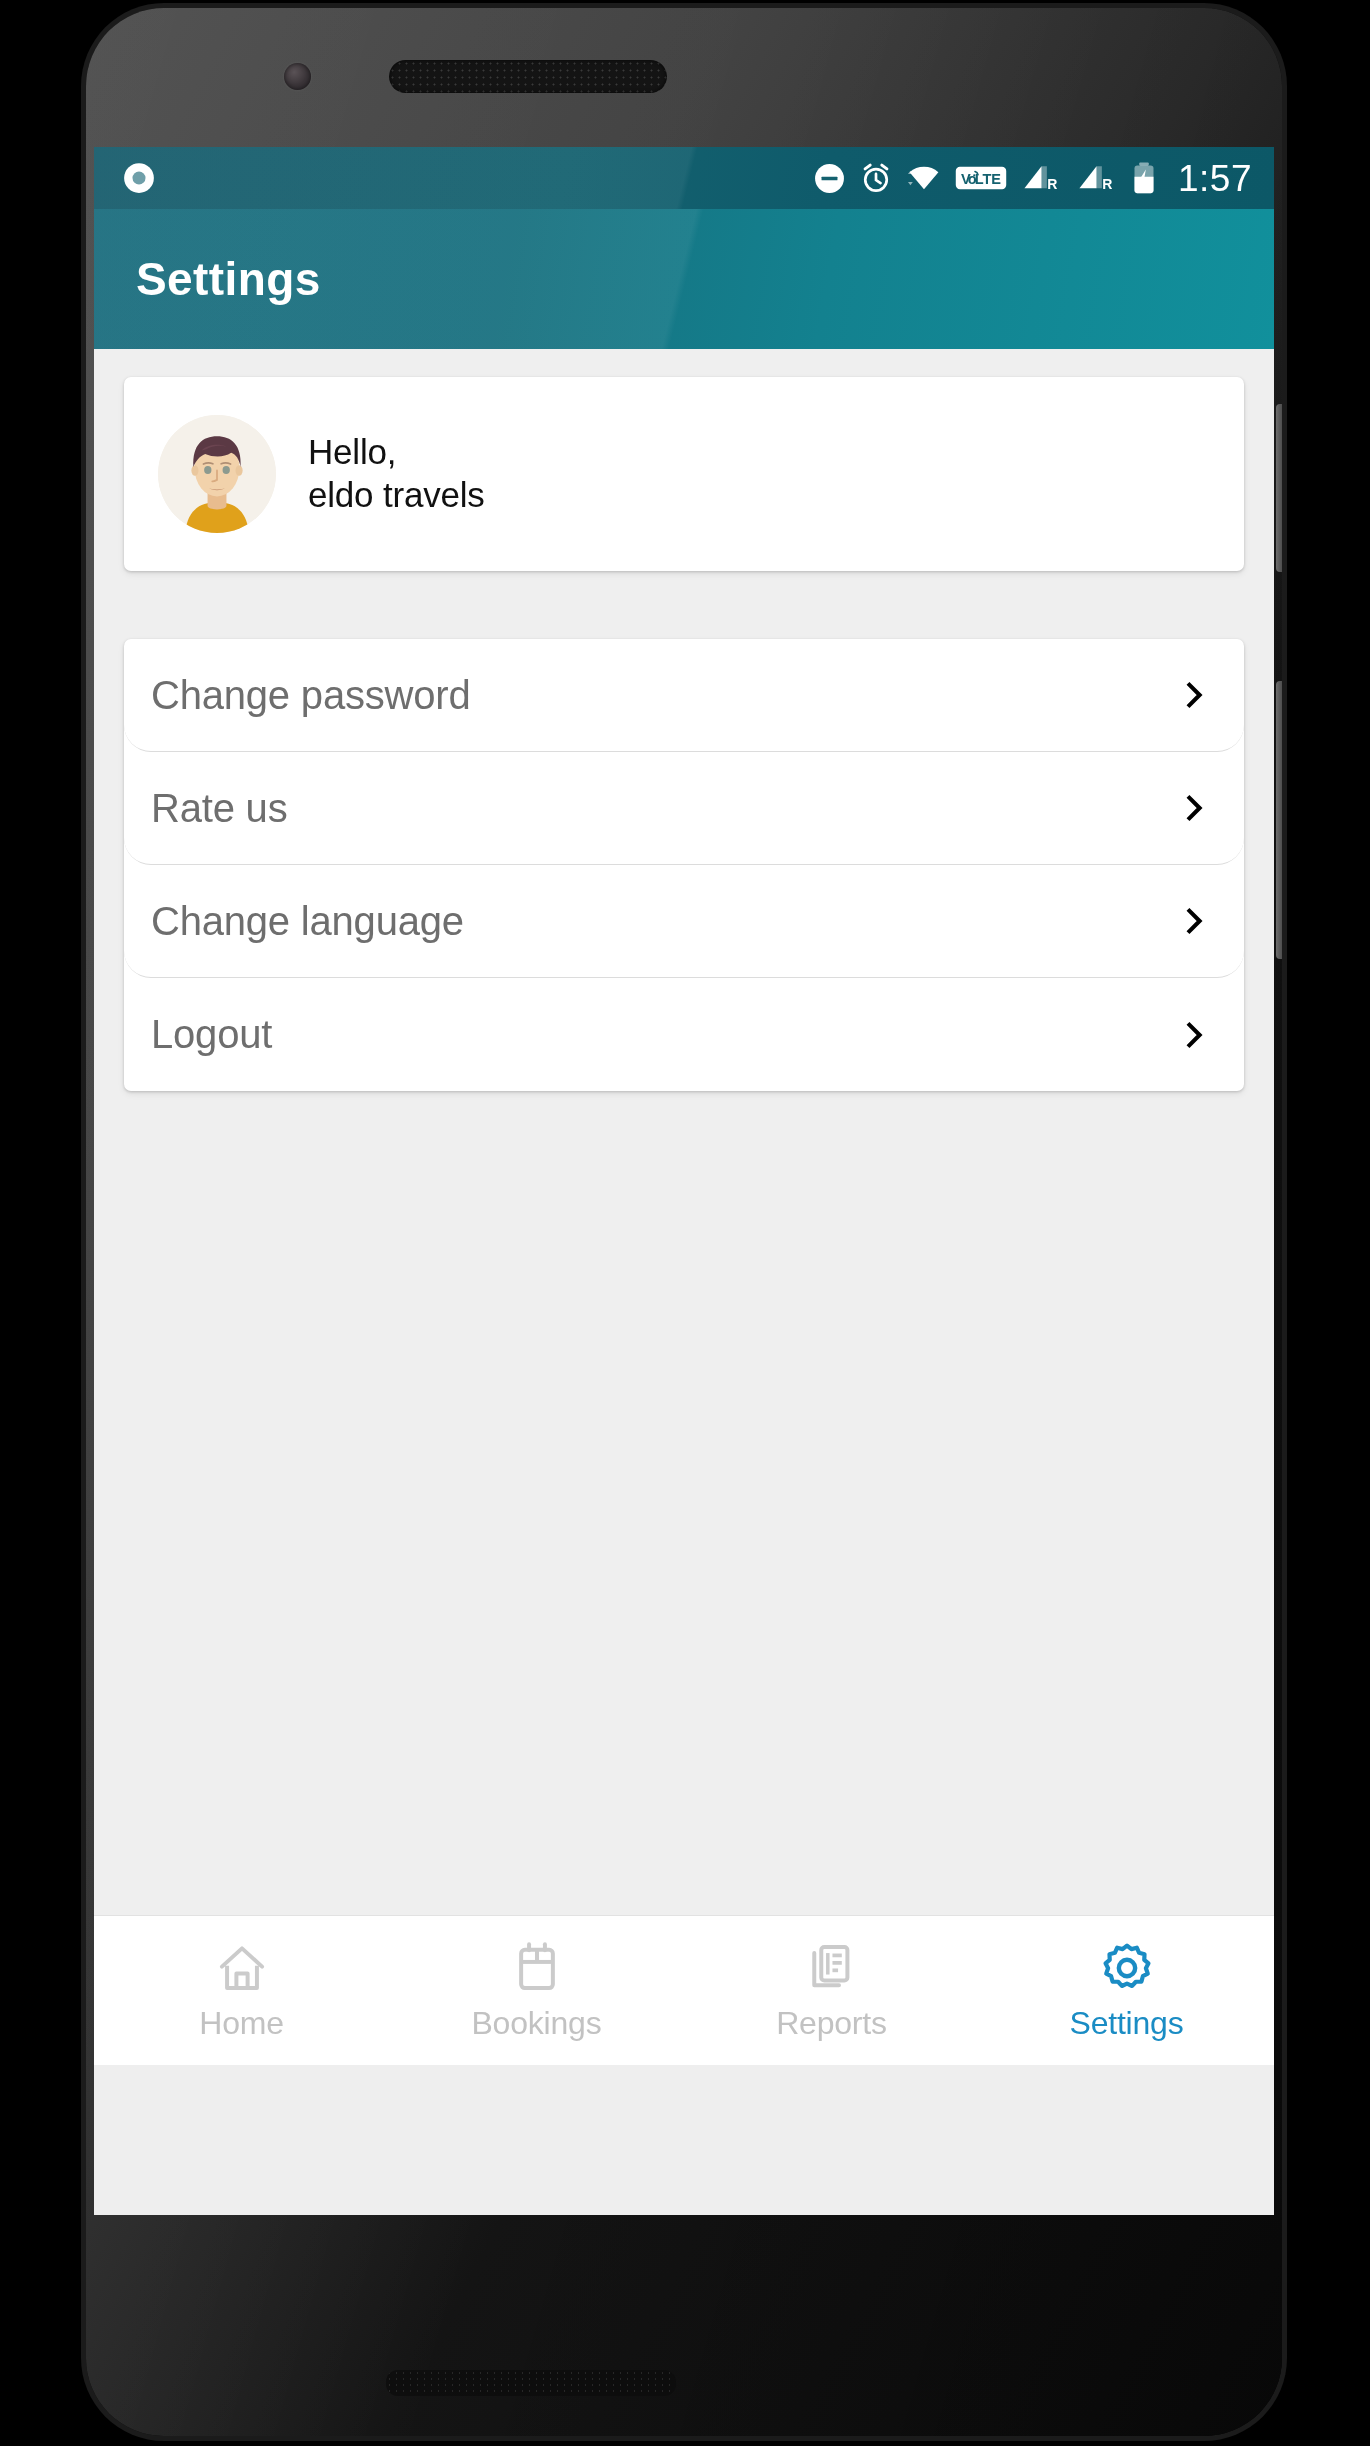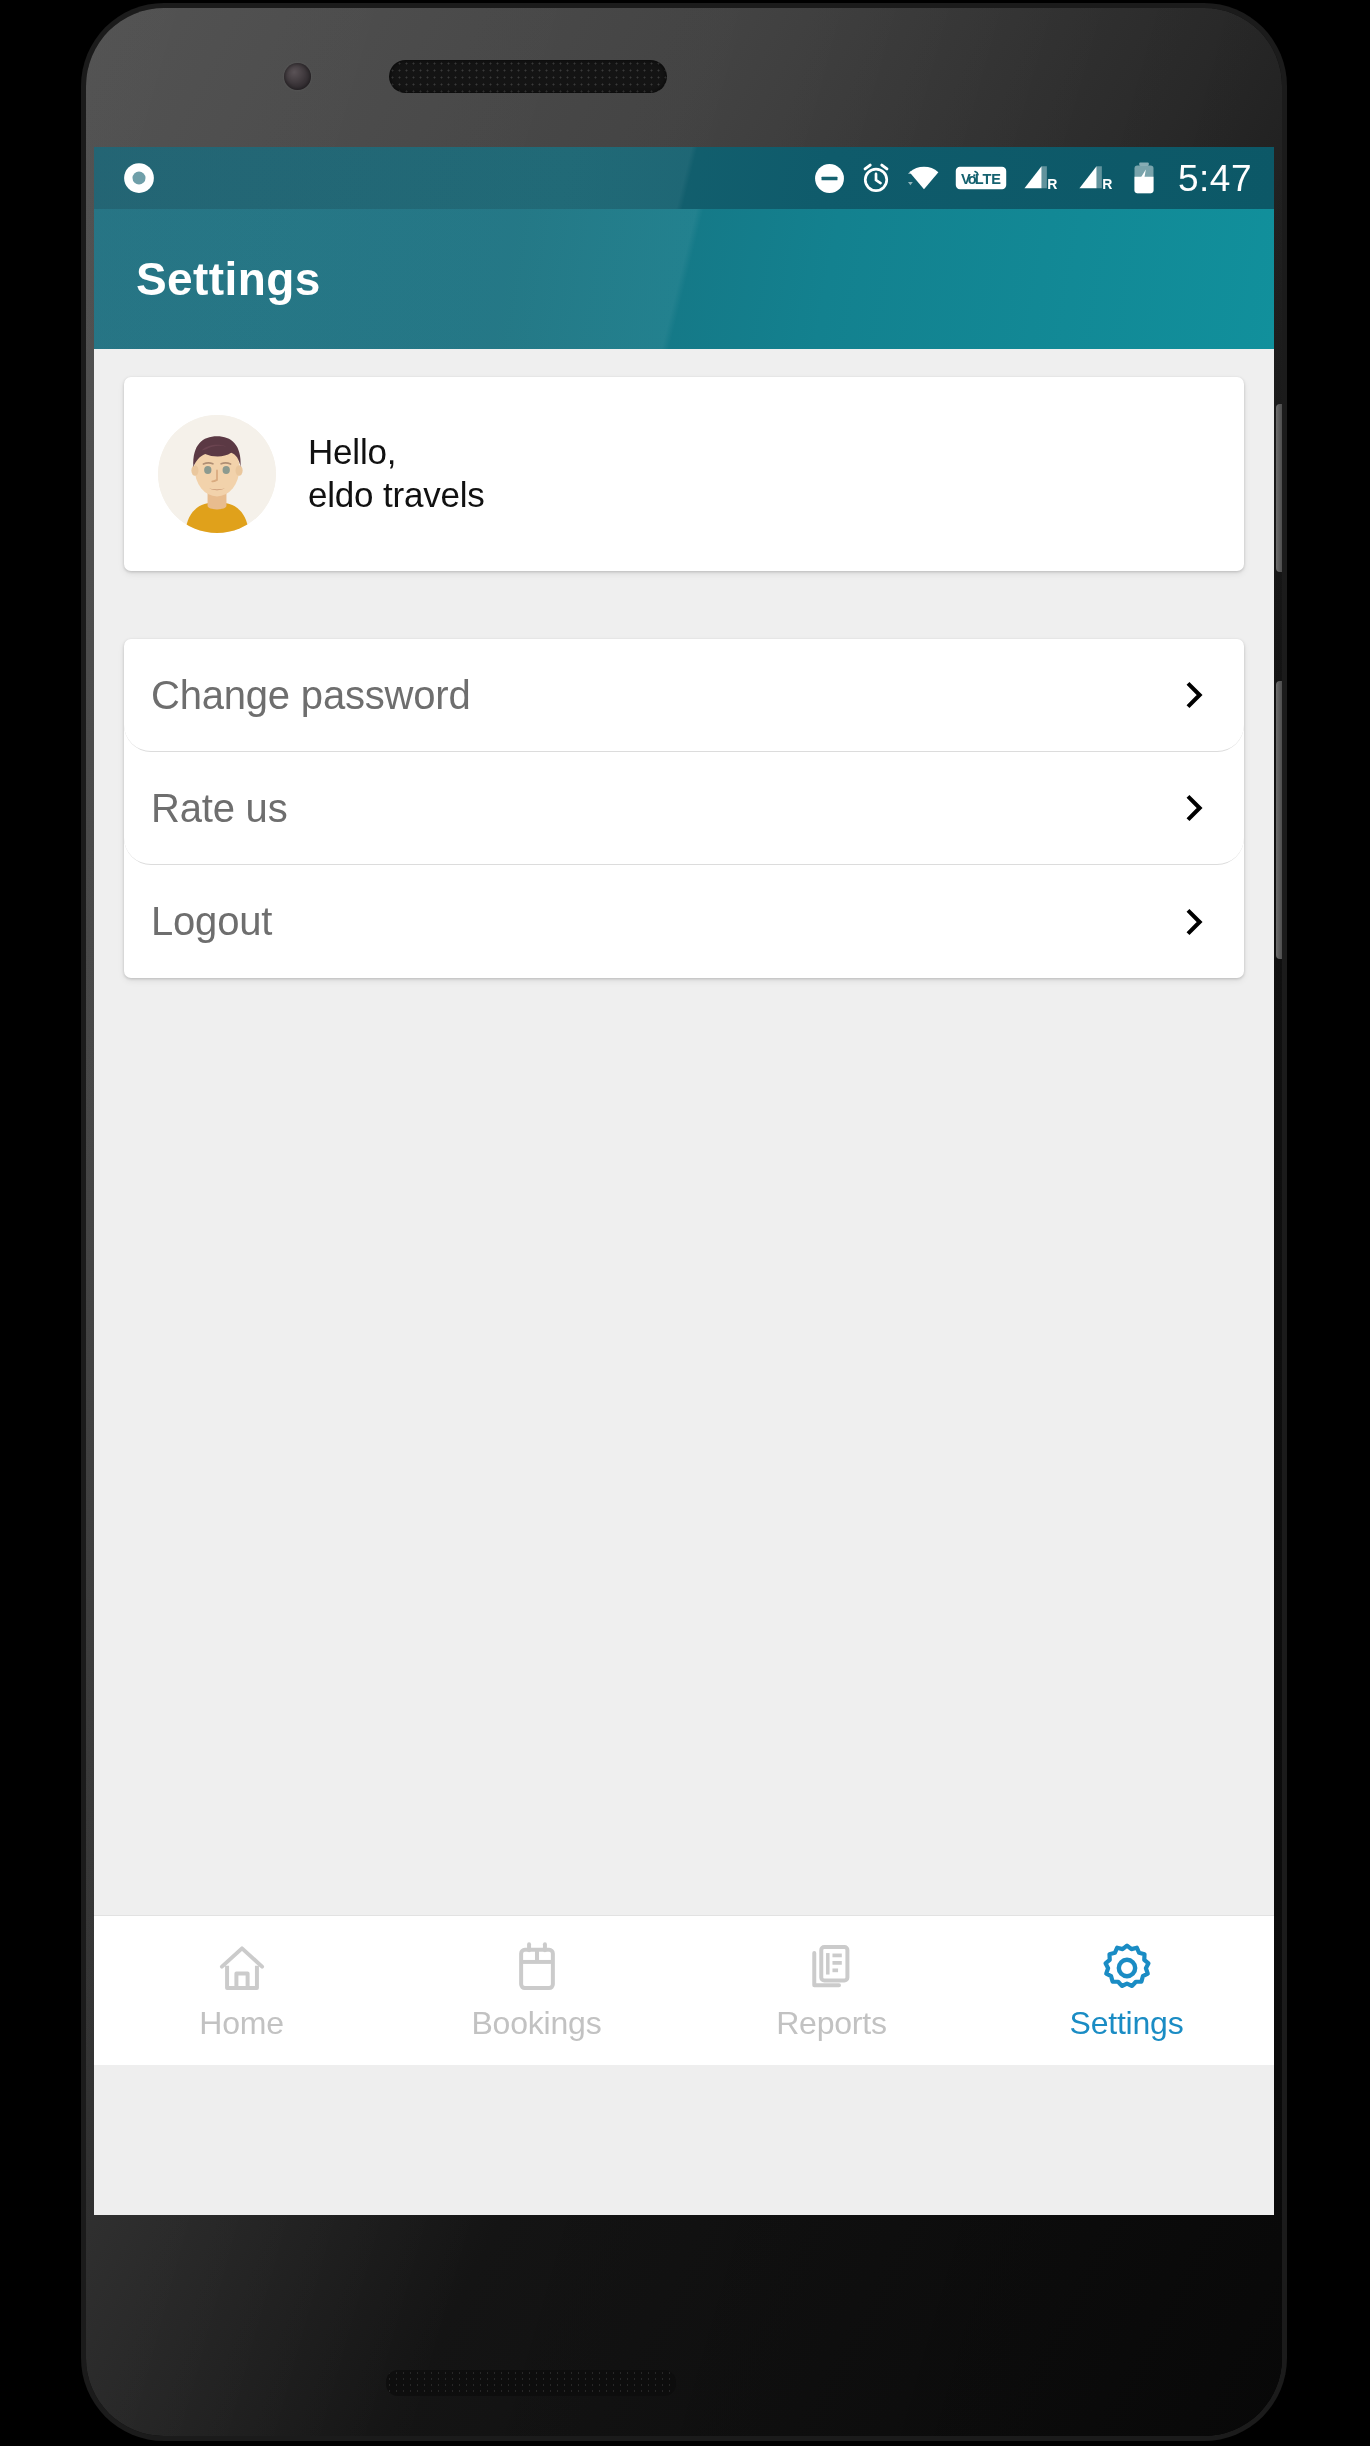--- a/index.html
+++ b/index.html
@@ -272,21 +272,21 @@
           <text x="23.5" y="20.5" font-family="Liberation Sans, sans-serif" font-size="10.5" font-weight="bold" fill="#ffffff" text-anchor="middle">R</text>
         </svg>
 
         <svg class="sb-icon" width="28" height="34" viewBox="0 0 18 24">
           <rect x="5.6" y="1.0" width="6.8" height="2.3" rx="0.8" fill="#ffffff" opacity="0.5"></rect>
           <rect x="2.3" y="3.2" width="13.4" height="19.5" rx="2.0" fill="#ffffff" opacity="0.45"></rect>
           <path d="M2.3 11.2 h13.4 v9.5 a2 2 0 0 1 -2 2 h-9.4 a2 2 0 0 1 -2 -2 Z" fill="#ffffff"></path>
           <path d="M10.3 6.0 L5.6 13.6 L8.6 13.6 L7.5 19.6 L12.3 11.6 L9.3 11.6 Z" fill="#ffffff"></path>
           <path d="M10.3 6.0 L5.6 13.6 L8.6 13.6 L7.5 19.6 L12.3 11.6 L9.3 11.6 Z" fill="#14616f" opacity="0.0"></path>
         </svg>
-        <div id="status-clock">5:47</div>
+        <div id="status-clock">1:57</div>
       </div>
     </div>
 
     <div id="app-bar">
       <div id="app-bar-sheen"></div>
       <div id="app-bar-title">Settings</div>
     </div>
 
     <div id="content">
 
@@ -334,20 +334,26 @@
           </svg>
         </div>
 
         <div class="menu-row">
           <span class="menu-label">Rate us</span>
           <svg class="menu-chevron" width="32" height="32" viewBox="0 0 24 24">
             <path d="M8.6 4.4 L16.2 12 L8.6 19.6" stroke="#000000" stroke-width="3.1" fill="none" stroke-linecap="square" stroke-linejoin="miter"></path>
           </svg>
         </div>
 
+        <div class="menu-row">
+          <span class="menu-label">Change language</span>
+          <svg class="menu-chevron" width="32" height="32" viewBox="0 0 24 24">
+            <path d="M8.6 4.4 L16.2 12 L8.6 19.6" stroke="#000000" stroke-width="3.1" fill="none" stroke-linecap="square" stroke-linejoin="miter"></path>
+          </svg>
+        </div>
 
         <div class="menu-row">
           <span class="menu-label">Logout</span>
           <svg class="menu-chevron" width="32" height="32" viewBox="0 0 24 24">
             <path d="M8.6 4.4 L16.2 12 L8.6 19.6" stroke="#000000" stroke-width="3.1" fill="none" stroke-linecap="square" stroke-linejoin="miter"></path>
           </svg>
         </div>
 
       </div>
 

